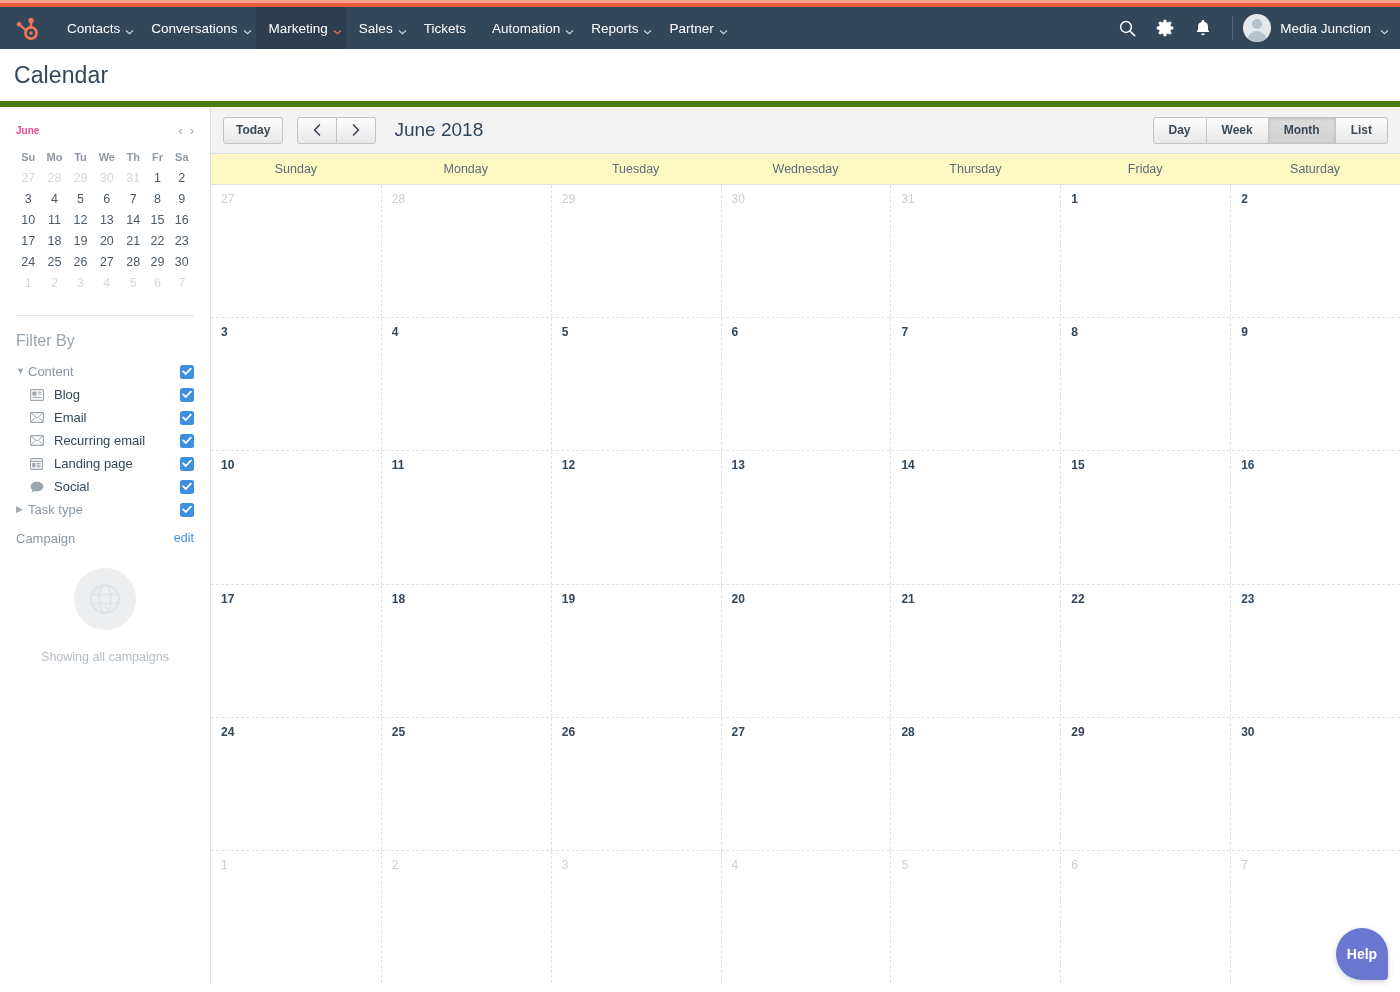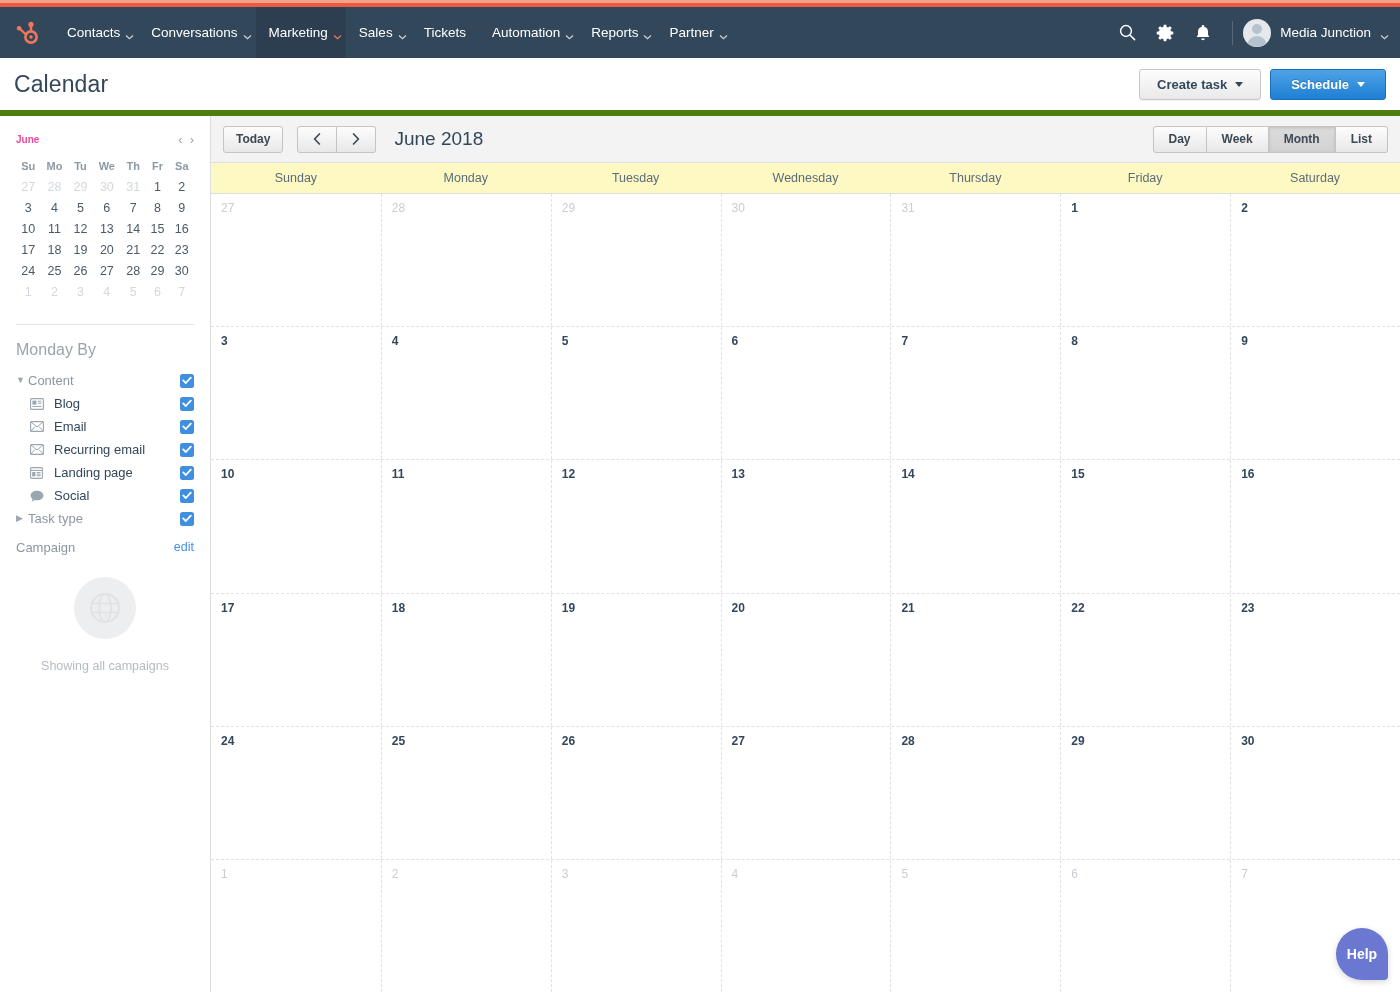--- a/index.html
+++ b/index.html
@@ -10,21 +10,21 @@
     overflow: hidden;
     -webkit-font-smoothing: antialiased;
   }
 
   
   #accent-top { height: 3px; background: #f5a18b; width: 100%; }
   #accent-top2 { height: 4px; background: #ea5c3d; width: 100%; }
 
   
   #globalnav {
-    height: 51px; background: #33475b;
+    height: 42px; background: #33475b;
     display: flex; align-items: stretch;
     position: relative;
   }
   #logo-wrap {
     width: 54px; display: flex; align-items: center; justify-content: center;
     flex: 0 0 auto;
   }
   .navitems { display: flex; align-items: stretch; }
   .navitem {
     display: flex; align-items: center; gap: 5px;
@@ -317,30 +317,20 @@
           <svg width="9" height="6" viewBox="0 0 9 6">
             <path d="M1 1.5 L4.5 4.8 L8 1.5" fill="none" stroke="#c9d2da" stroke-width="1.2"></path>
           </svg>
         </span>
     </div>
   </div>
 </div>
 
 <div id="pagehead">
   <div id="page-title">Calendar</div>
-  <div id="head-actions">
-    <div class="btn" id="create-task-btn">
-      <span>Create task</span>
-      <span class="tri-dn"></span>
-    </div>
-    <div class="btn" id="schedule-btn">
-      <span>Schedule</span>
-      <span class="tri-dn"></span>
-    </div>
-  </div>
 </div>
 
 <div id="main">
 
   <div id="sidebar">
 
     <div id="minical">
       <div id="minical-head">
         <div id="minical-month">June</div>
         <div id="minical-nav">
@@ -414,21 +404,21 @@
               <td class="muted">5</td>
               <td class="muted">6</td>
               <td class="muted">7</td>
             </tr>
           </tbody>
       </table>
     </div>
 
     <div id="side-divider"></div>
 
-    <div id="filterby">Monday By</div>
+    <div id="filterby">Filter By</div>
     <div id="filter-rows">
         <div class="filter-row group">
           <span class="twisty">▼</span>
           <span class="f-label">Content</span>
           <span class="cbx">
             <svg width="10" height="9" viewBox="0 0 10 9">
               <path d="M1.2 4.4 L3.8 7 L8.8 1.6" fill="none" stroke="#fff" stroke-width="1.8" stroke-linecap="round" stroke-linejoin="round"></path>
             </svg>
           </span>
         </div>

